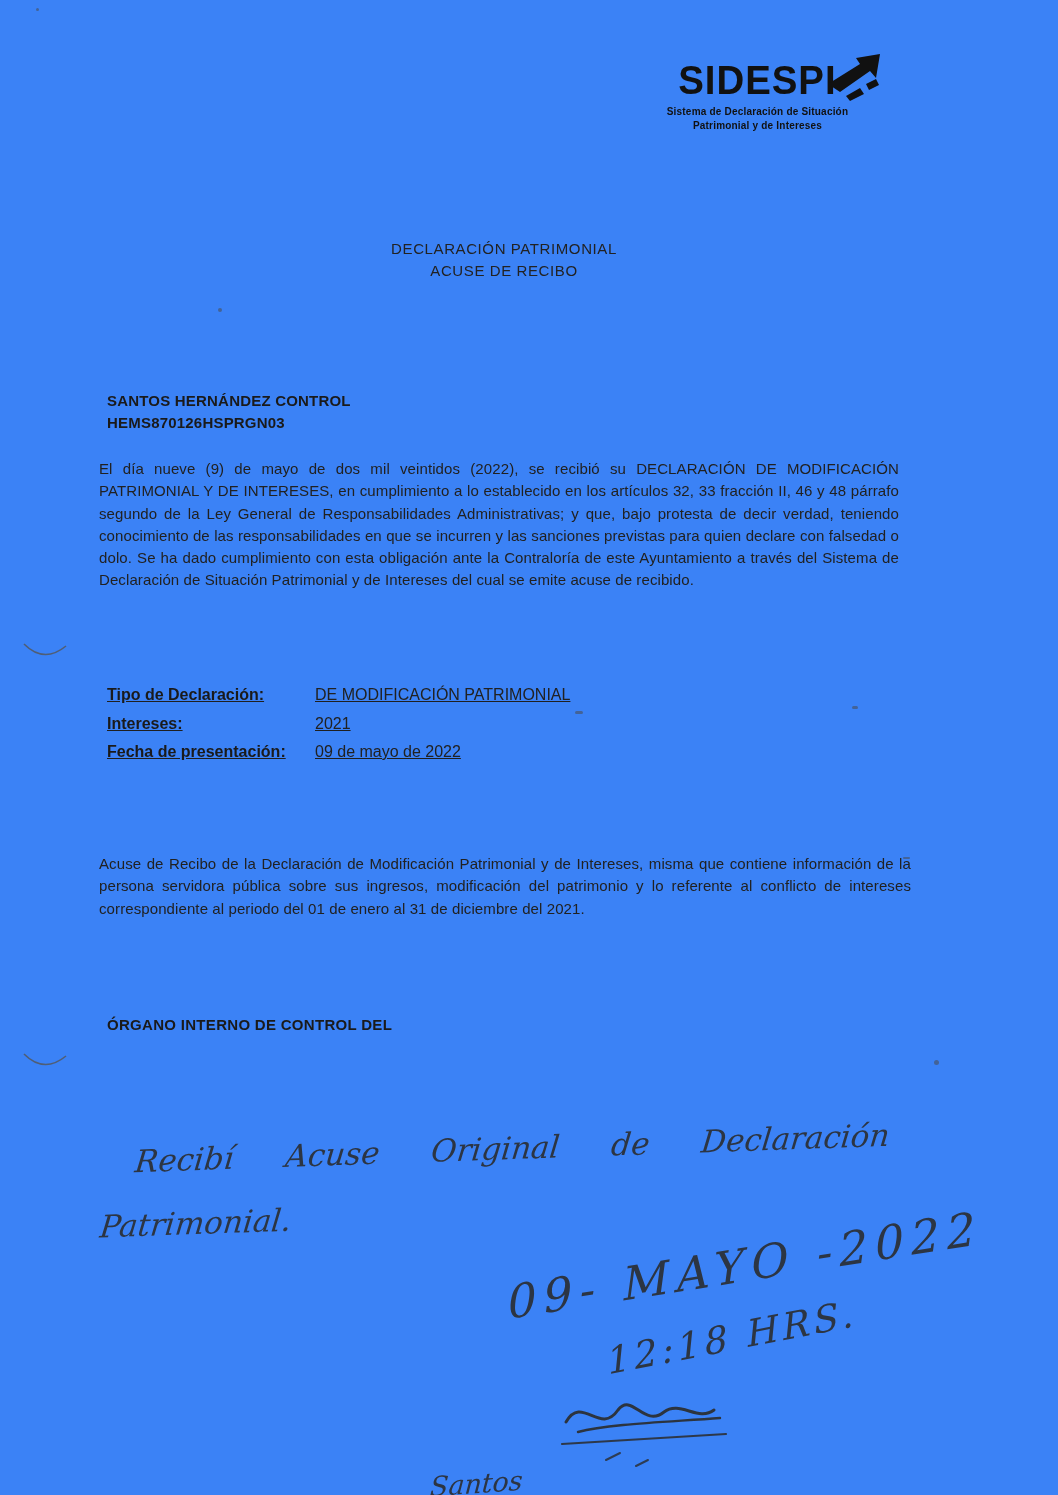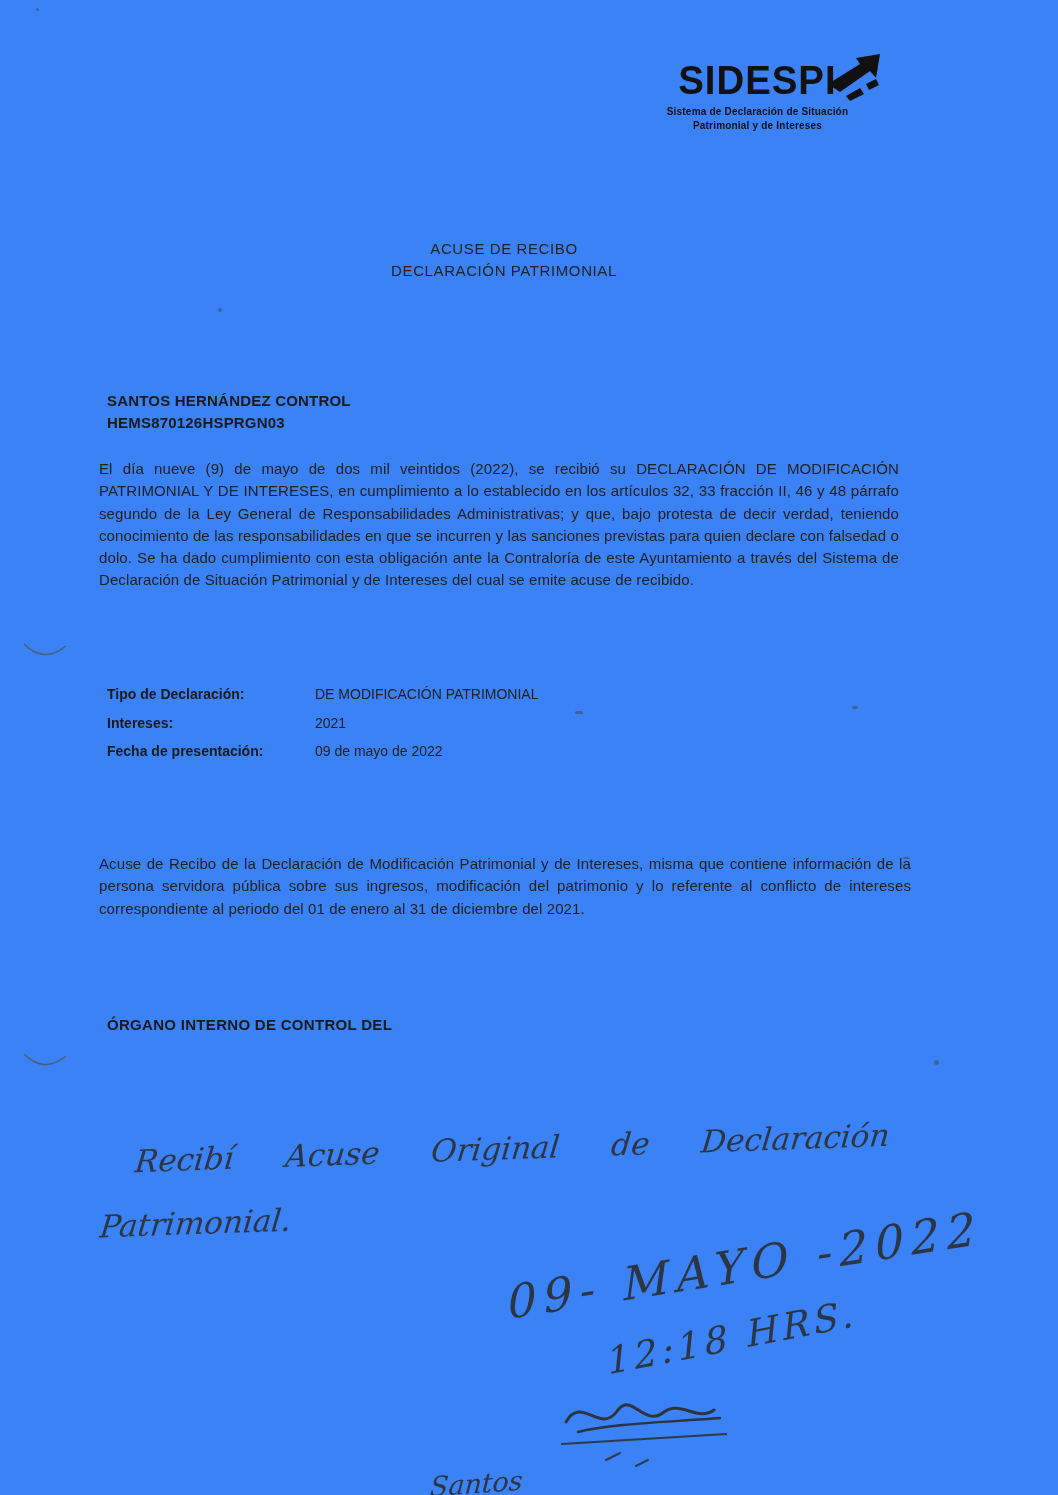--- a/index.html
+++ b/index.html
@@ -39,21 +39,21 @@
   
   .para{
     left:99px;width:800px;font-size:15px;line-height:22.3px;
     text-align:justify;color:#212121;letter-spacing:.1px;
   }
   .para-1{top:458px;}
   .para-2{top:853px;width:812px;}
 
   
   .kv-block{left:107px;top:684px;width:820px;}
-  .kv-row{display:flex;margin-bottom:7.5px;font-size:14px;line-height:21px;}
+  .kv-row{display:flex;margin-bottom:7.5px;font-size:16px;line-height:21px;text-decoration:underline;}
   .kv-label{font-weight:bold;width:208px;flex:0 0 208px;color:#1a1a1a;}
   .kv-value{color:#212121;}
 
   
   .control-heading{left:107px;top:1016px;font-size:15px;font-weight:bold;letter-spacing:.3px;color:#1a1a1a;}
 
   
   .hand{
     font-family:"DejaVu Serif", serif;
     font-style:italic;
@@ -88,22 +88,22 @@
         </svg>
       </span>
     </div>
     <div class="logo-tagline">
       <div>Sistema de Declaración de Situación</div>
       <div>Patrimonial y de Intereses</div>
     </div>
   </div>
 
   <div class="abs doc-title">
+    <div>DECLARACIÓN PATRIMONIAL</div>
     <div>ACUSE DE RECIBO</div>
-    <div>DECLARACIÓN PATRIMONIAL</div>
   </div>
 
   <div class="abs declarant">
     <div>SANTOS HERNÁNDEZ CONTROL</div>
     <div>HEMS870126HSPRGN03</div>
   </div>
 
   <div class="abs para para-1">El día nueve (9) de mayo de dos mil veintidos (2022), se recibió su DECLARACIÓN DE MODIFICACIÓN PATRIMONIAL Y DE INTERESES, en cumplimiento a lo establecido en los artículos 32, 33 fracción II, 46 y 48 párrafo segundo de la Ley General de Responsabilidades Administrativas; y que, bajo protesta de decir verdad, teniendo conocimiento de las responsabilidades en que se incurren y las sanciones previstas para quien declare con falsedad o dolo. Se ha dado cumplimiento con esta obligación ante la Contraloría de este Ayuntamiento a través del Sistema de Declaración de Situación Patrimonial y de Intereses del cual se emite acuse de recibido.</div>
 
   <div class="abs kv-block">

